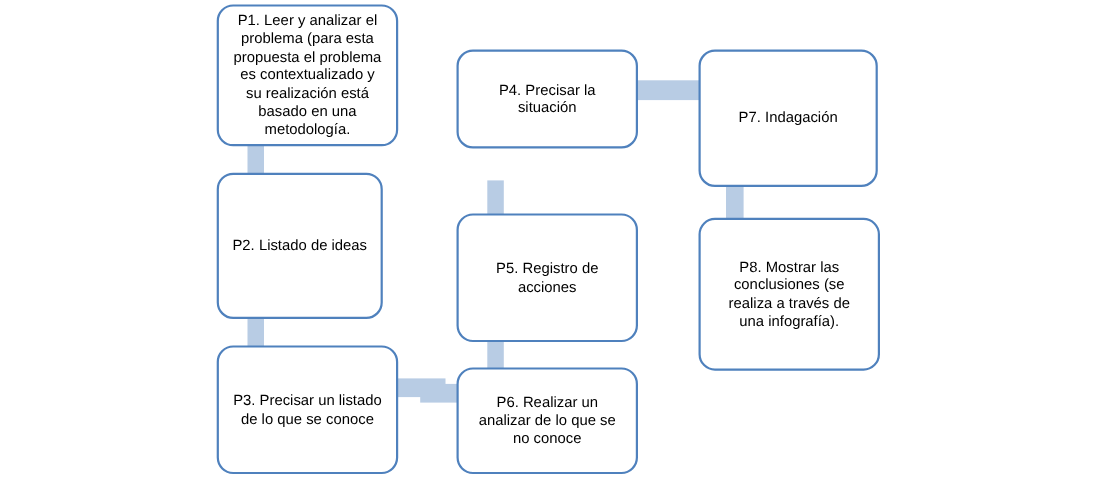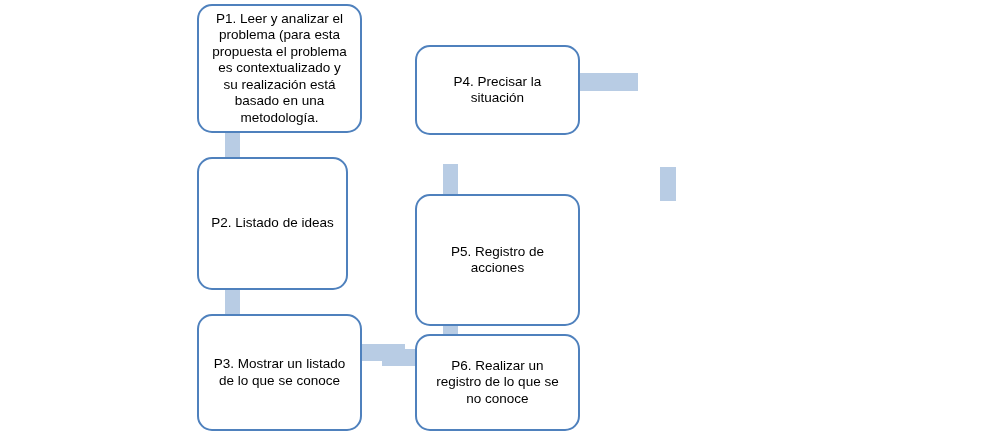--- a/index.html
+++ b/index.html
@@ -59,29 +59,38 @@
 propuesta el problema
 es contextualizado y
 su realización está
 basado en una
 metodología.</span>
     </div>
     <div class="node" style="left: 197px; top: 157px; width: 151px; height: 133px;">
       <span>P2. Listado de ideas</span>
     </div>
     <div class="node" style="left: 197px; top: 314px; width: 165px; height: 117px;">
-      <span>P3. Mostrar un listado
+      <span>P3. Precisar un listado
 de lo que se conoce</span>
     </div>
     <div class="node" style="left: 415px; top: 45px; width: 165px; height: 90px;">
       <span>P4. Precisar la
 situación</span>
     </div>
-    <div class="node" style="left: 415px; top: 194px; width: 165px; height: 132px;">
+    <div class="node" style="left: 415px; top: 194px; width: 165px; height: 117px;">
       <span>P5. Registro de
 acciones</span>
     </div>
     <div class="node" style="left: 415px; top: 334px; width: 165px; height: 97px;">
       <span>P6. Realizar un
-registro de lo que se
+analizar de lo que se
 no conoce</span>
+    </div>
+    <div class="node" style="left: 635px; top: 45px; width: 163px; height: 125px;">
+      <span>P7. Indagación</span>
+    </div>
+    <div class="node" style="left: 635px; top: 198px; width: 165px; height: 139px;">
+      <span>P8. Mostrar las
+conclusiones (se
+realiza a través de
+una infografía).</span>
     </div>
   </div>
 
 </body></html>

